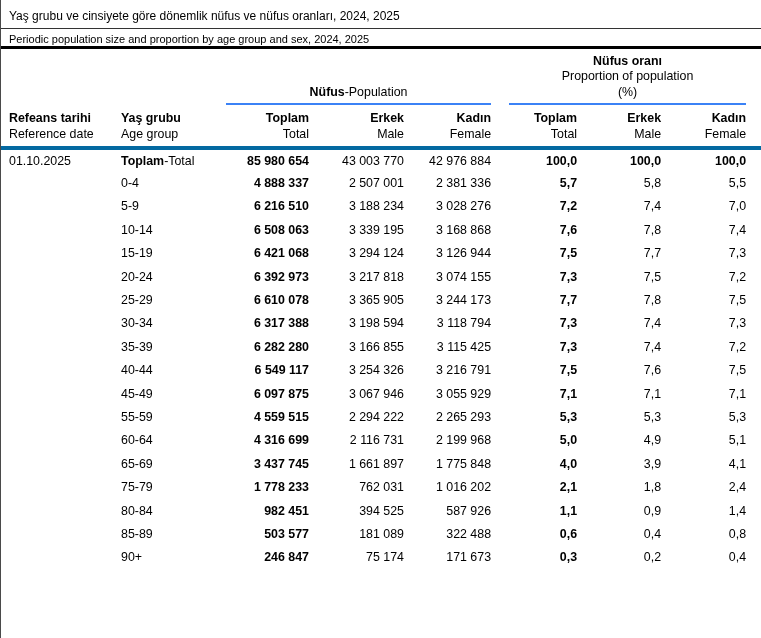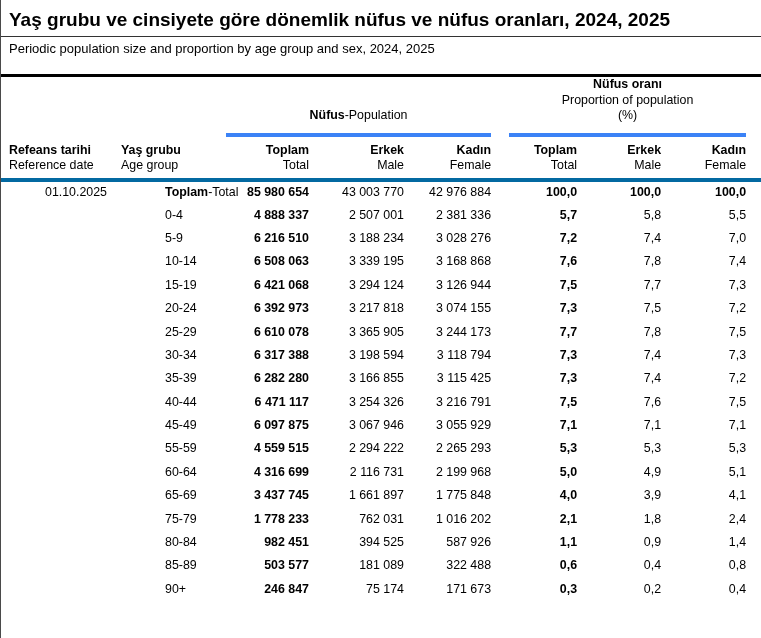--- a/index.html
+++ b/index.html
@@ -8,61 +8,61 @@
     width: 761px; height: 638px;
     font-family: "Liberation Sans", "DejaVu Sans", sans-serif;
     color: #000;
     overflow: hidden;
   }
   .sheet {
     width: 761px; min-height: 638px;
     border-left: 1px solid #4a4a4a;
   }
   .page-title {
-    font-size: 19px; font-weight: bold;
+    font-size: 12px; font-weight: normal;
     padding: 9px 8px 5px 8px;
     border-bottom: 1px solid #333;
   }
   .page-subtitle {
-    font-size: 13px;
-    padding: 4px 8px 18px 8px;
+    font-size: 11px;
+    padding: 4px 8px 1px 8px;
   }
   .thick-rule { height: 0; border-bottom: 3px solid #000; }
 
   table {
     border-collapse: collapse;
     table-layout: fixed;
     width: 761px;
     font-size: 12.4px;
   }
   th, td { font-weight: normal; }
   .b { font-weight: bold; }
 
   
   .group-row th { vertical-align: bottom; height: 56px; padding: 0; }
-  .grp-box { border-bottom: 4px solid #3b82f6; padding-bottom: 9px; text-align: center; line-height: 1.25; }
+  .grp-box { border-bottom: 2px solid #3b82f6; padding-bottom: 3px; text-align: center; line-height: 1.25; }
   .grp-box.offset { margin-left: 18px; }
   th.pad-right { padding-right: 16px; }
 
   
   .cols-row th {
     vertical-align: bottom;
     height: 43px;
     padding-bottom: 4px;
     border-bottom: 4px solid #0369a1;
     line-height: 1.25;
   }
   .cols-row th.left  { text-align: left; }
   .cols-row th.right { text-align: right; }
   .cols-row th .tr-line { font-weight: bold; }
   th.pad-left, td.pad-left { padding-left: 8px; }
 
   
   tbody td { height: 23.4px; vertical-align: middle; white-space: nowrap; }
-  td.txt { text-align: left; padding-left: 44px; }
+  td.txt { text-align: left; }
   td.num { text-align: right; }
   td.pad-right { padding-right: 16px; }
   tbody tr:first-child td.pm,
   tbody tr:first-child td.pf { font-weight: bold; }
 </style>
 </head>
 <body>
 
 <div class="sheet">
 
@@ -219,21 +219,21 @@
     <td class="num b">6 282 280</td>
     <td class="num">3 166 855</td>
     <td class="num">3 115 425</td>
     <td class="num b">7,3</td>
     <td class="num pm">7,4</td>
     <td class="num pf pad-right">7,2</td>
   </tr>
         <tr>
     <td class="txt pad-left"></td>
     <td class="txt"><span class="b"></span><span>40-44</span></td>
-    <td class="num b">6 471 117</td>
+    <td class="num b">6 549 117</td>
     <td class="num">3 254 326</td>
     <td class="num">3 216 791</td>
     <td class="num b">7,5</td>
     <td class="num pm">7,6</td>
     <td class="num pf pad-right">7,5</td>
   </tr>
         <tr>
     <td class="txt pad-left"></td>
     <td class="txt"><span class="b"></span><span>45-49</span></td>
     <td class="num b">6 097 875</td>

